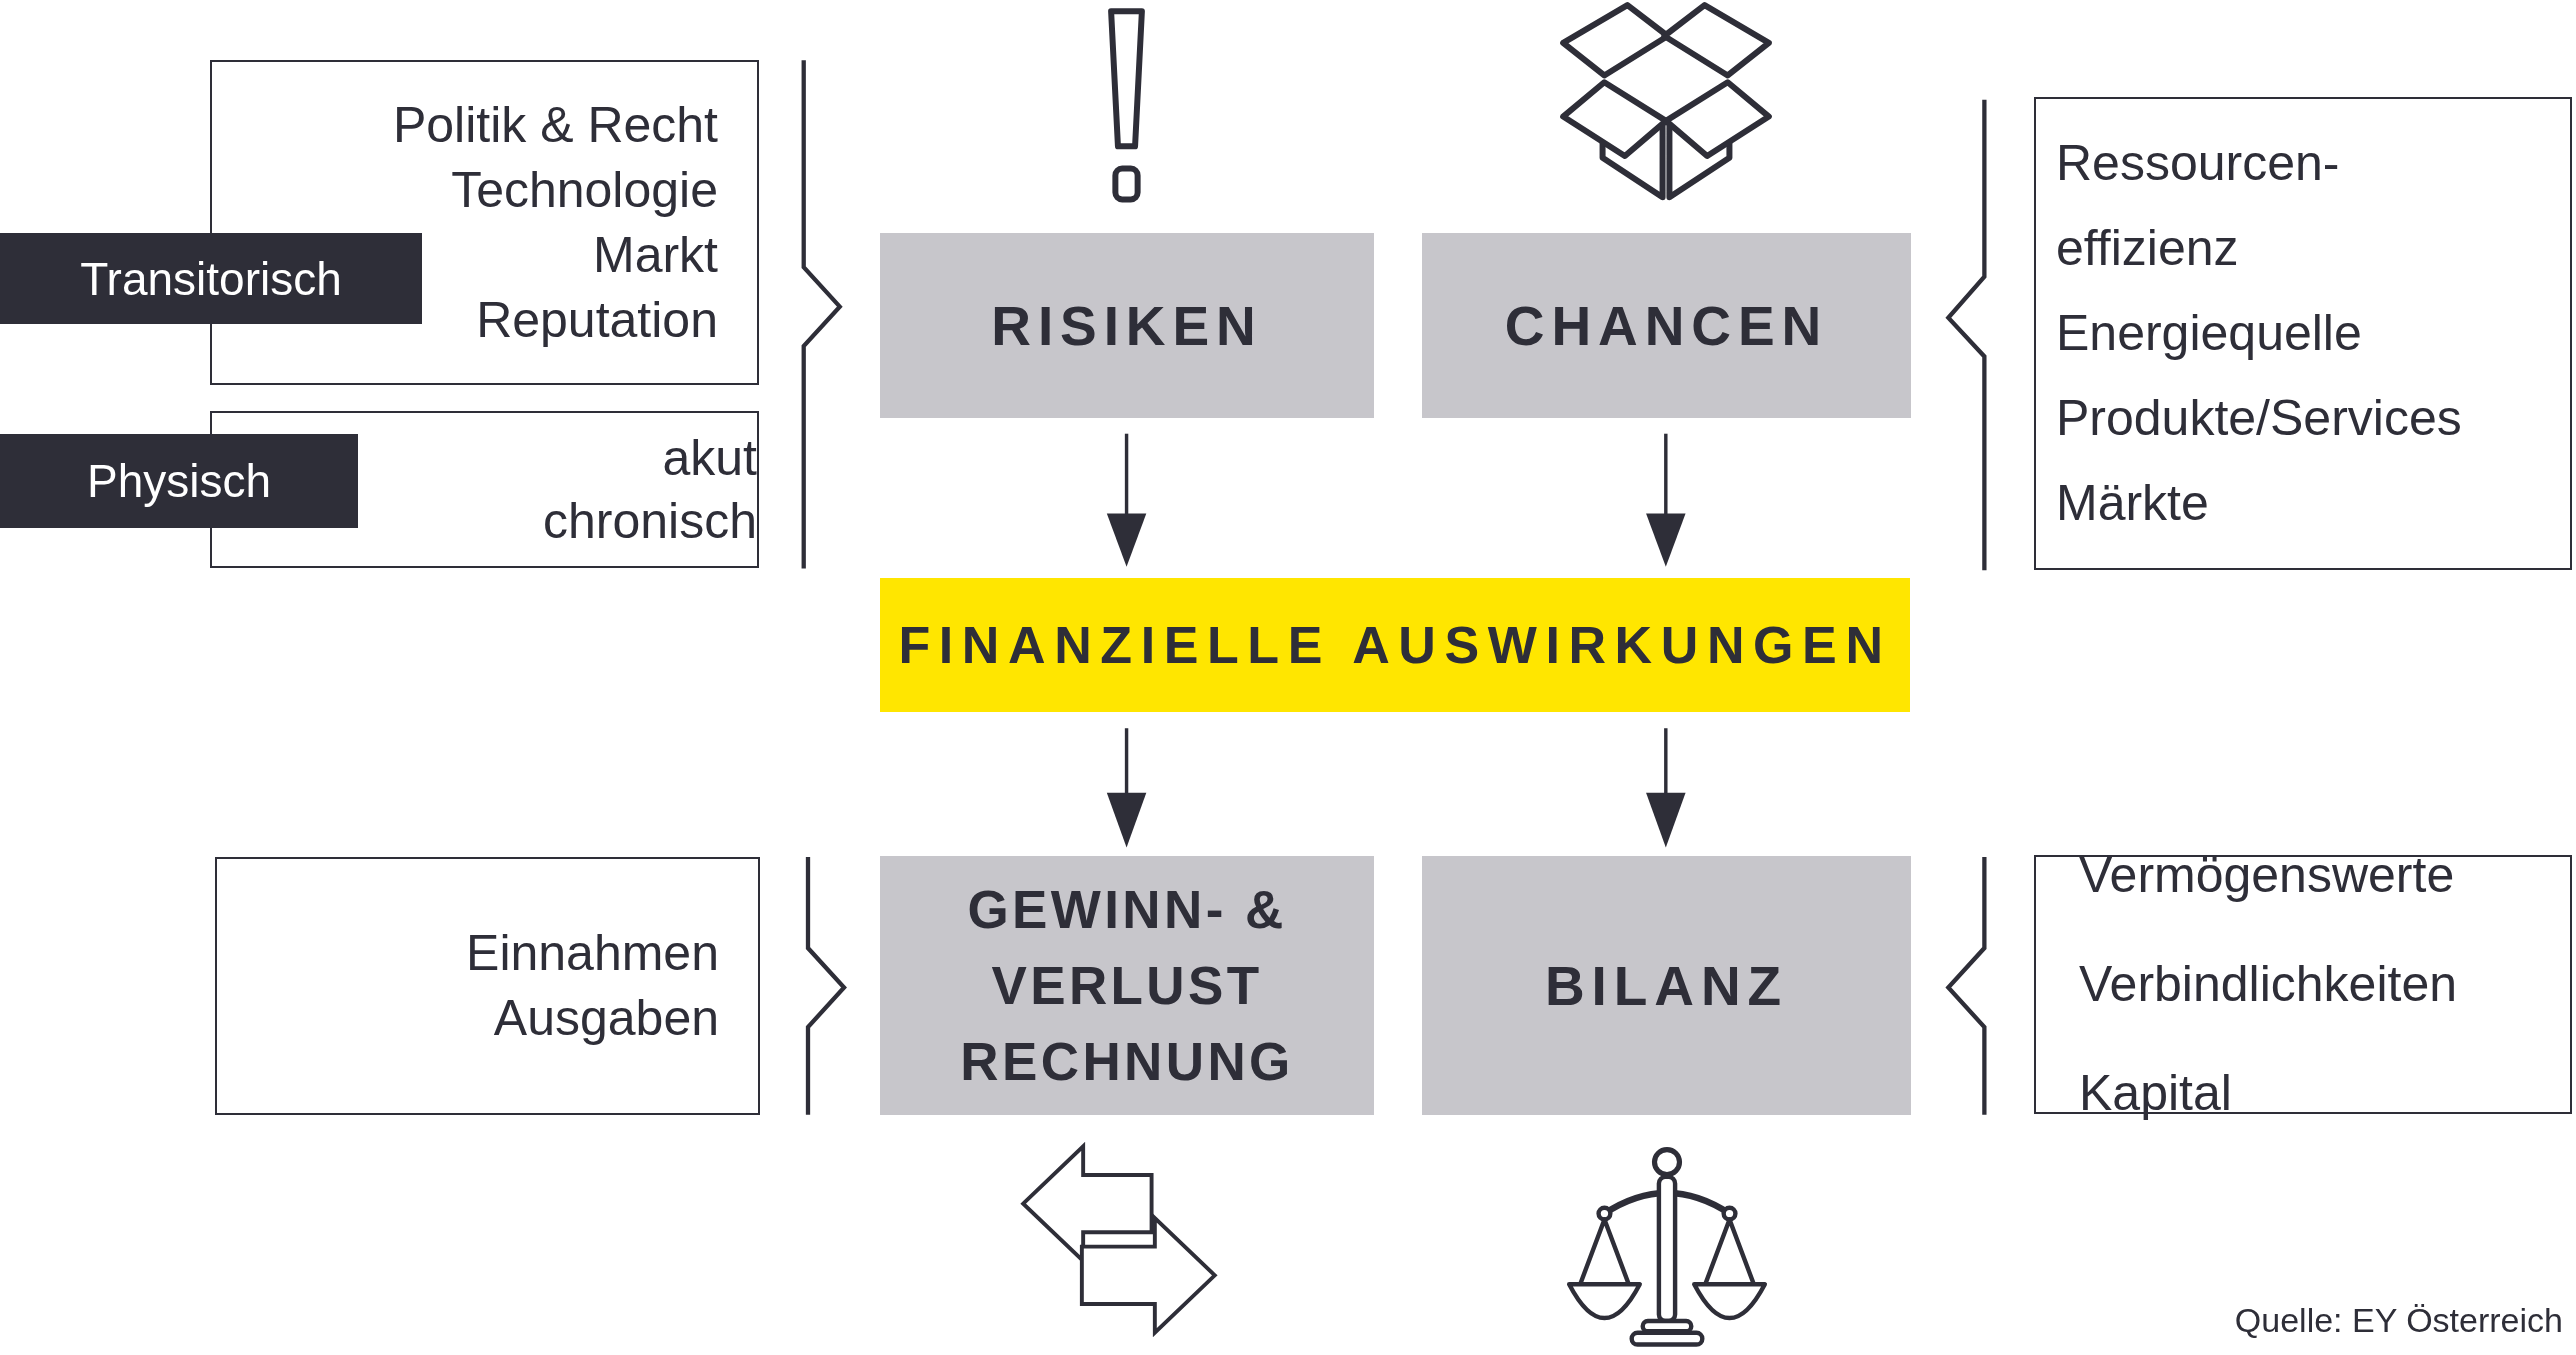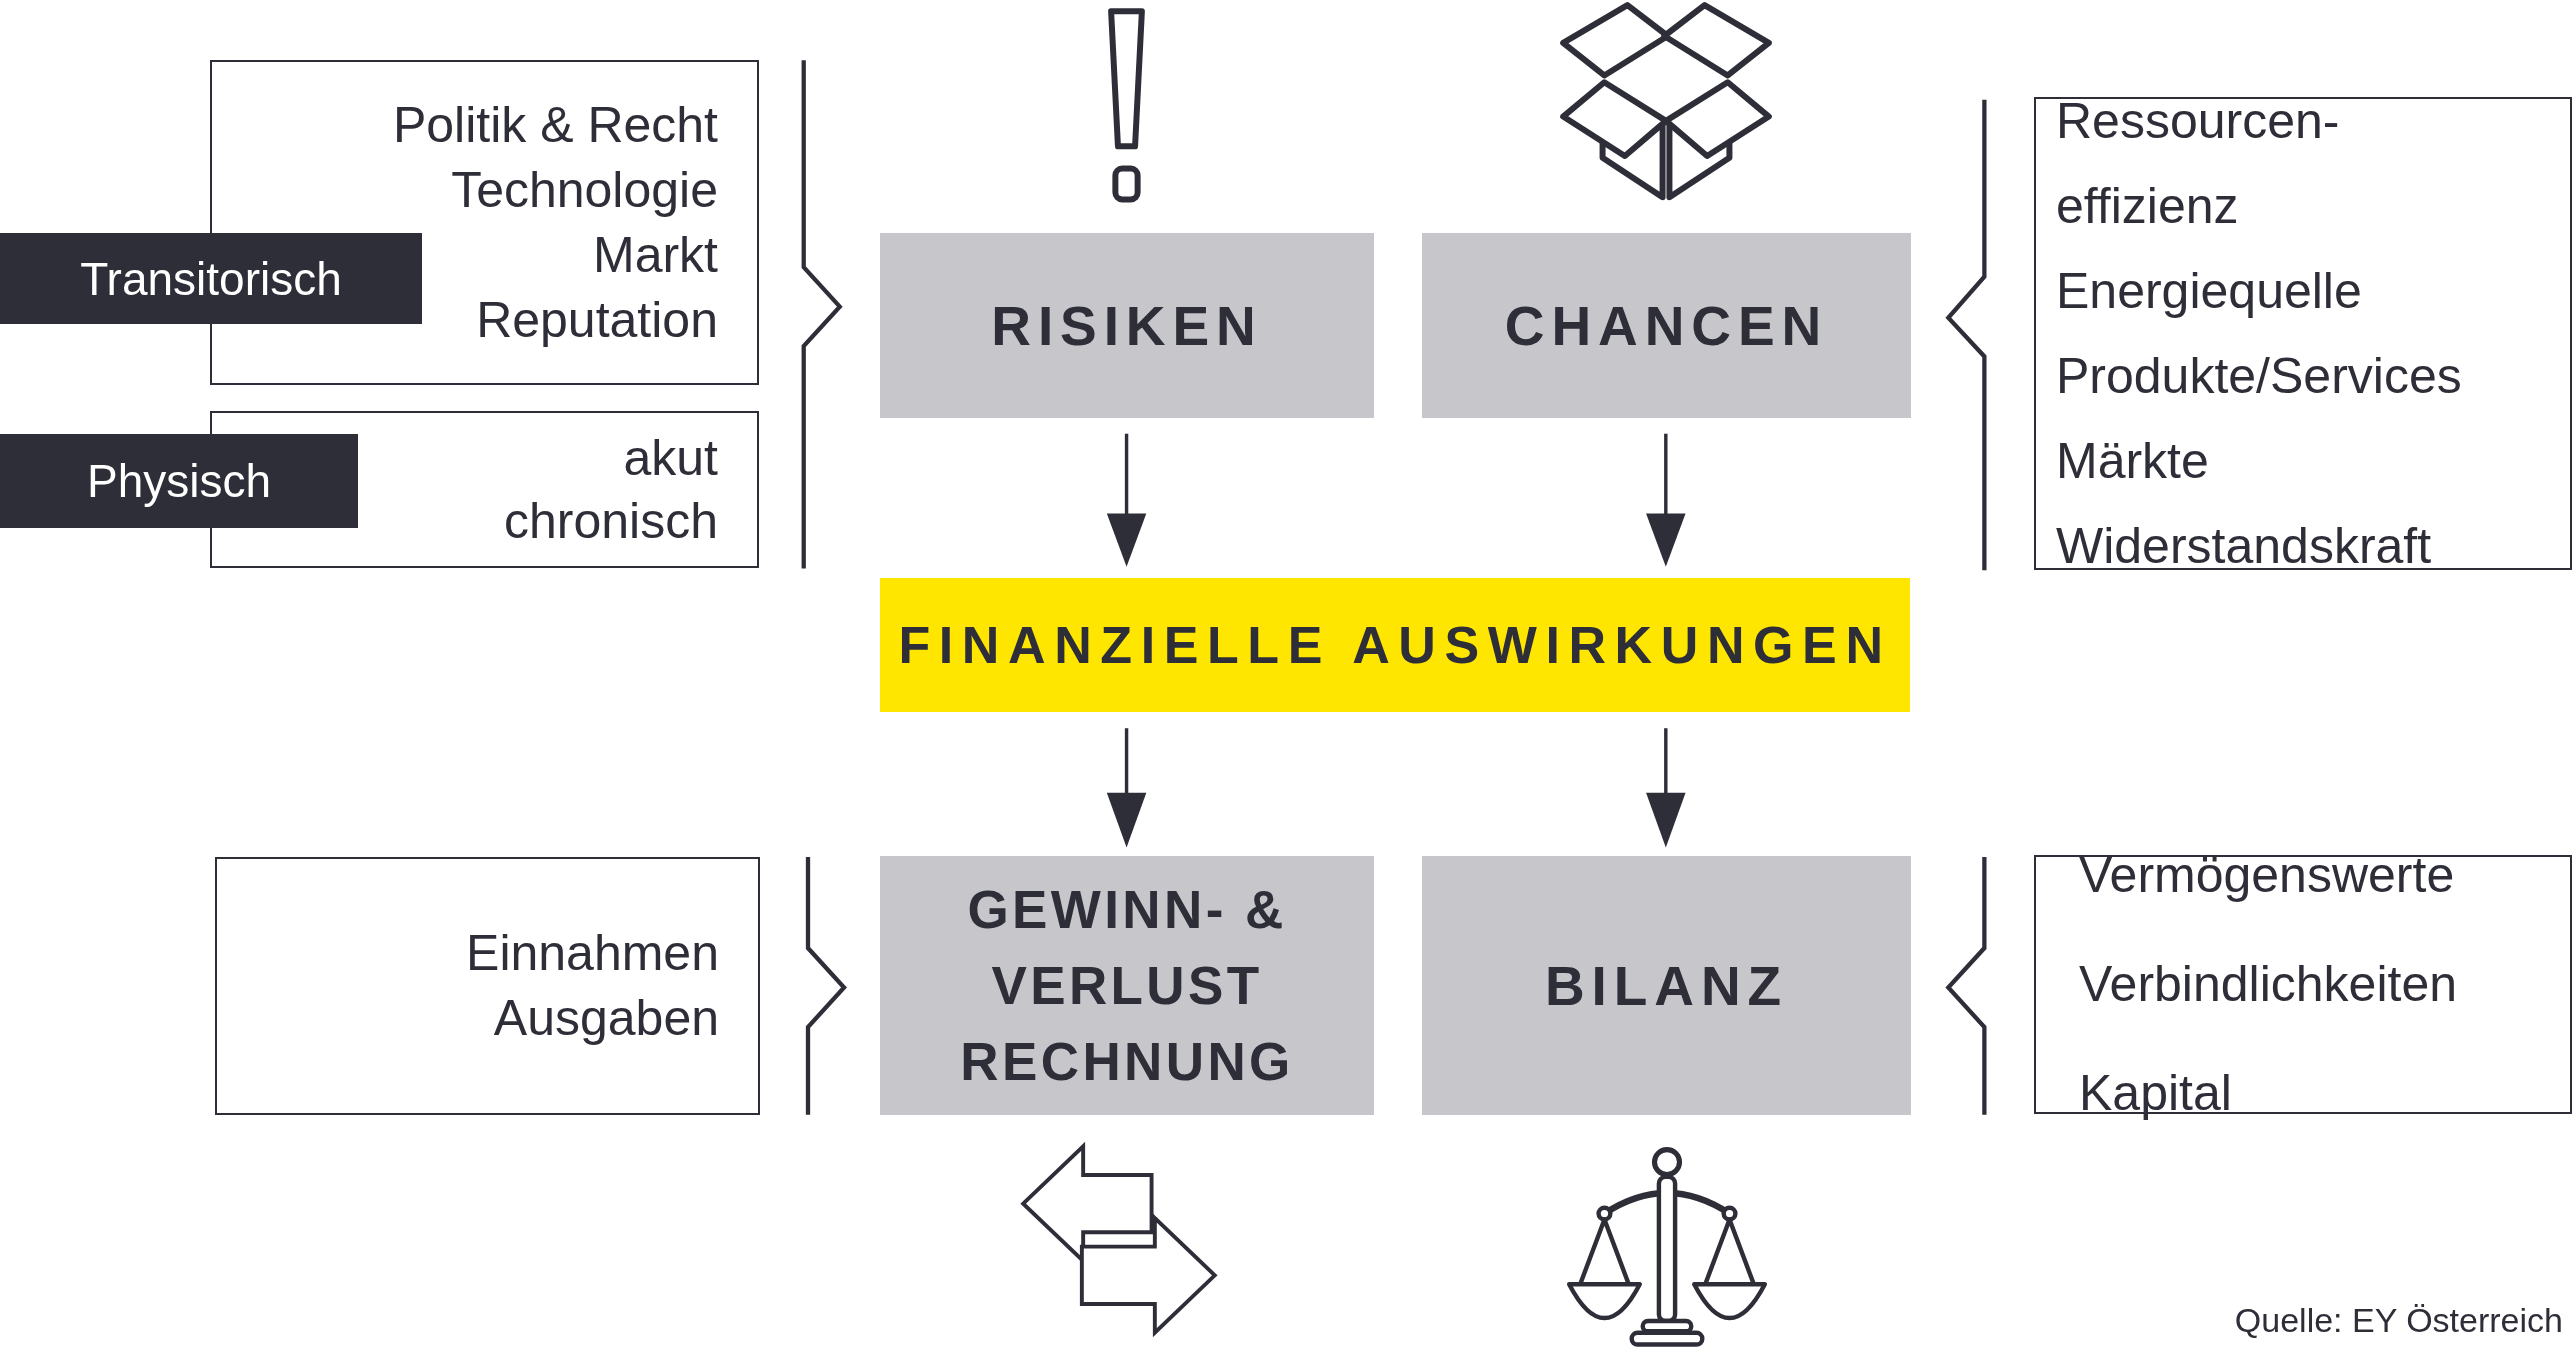--- a/index.html
+++ b/index.html
@@ -50,21 +50,21 @@
     </g>
   </svg>
 
   <div class="abs wbox align-r" style="left:210px;top:60px;width:549px;height:325px;padding-right:39px;">
     <div class="line">Politik &amp; Recht</div>
     <div class="line">Technologie</div>
     <div class="line">Markt</div>
     <div class="line">Reputation</div>
   </div>
 
-  <div class="abs wbox align-r" style="left:210px;top:411px;width:549px;height:157px;padding-right:39px;">
+  <div class="abs wbox align-r" style="left:210px;top:411px;width:549px;height:157px;">
     <div class="line" style="line-height:63px">akut</div>
     <div class="line" style="line-height:63px">chronisch</div>
   </div>
 
   <div class="abs darklabel" style="left:0;top:233px;width:422px;height:91px;">
     <span>Transitorisch</span>
   </div>
 
   <div class="abs darklabel" style="left:0;top:434px;width:358px;height:94px;">
     <span>Physisch</span>
@@ -109,21 +109,20 @@
   <div class="abs graybox title-1line" style="left:1422px;top:856px;width:489px;height:259px;">
     <span>BILANZ</span>
   </div>
 
   <div class="abs wbox align-l" style="left:2034px;top:97px;width:538px;height:473px;padding-left:20px;gap:16px;">
     <div class="line" style="line-height:69px">Ressourcen-</div>
     <div class="line" style="line-height:69px">effizienz</div>
     <div class="line" style="line-height:69px">Energiequelle</div>
     <div class="line" style="line-height:69px">Produkte/Services</div>
     <div class="line" style="line-height:69px">Märkte</div>
-    <div class="line" style="line-height:69px">Widerstandskraft</div>
   </div>
 
   <div class="abs wbox align-r" style="left:215px;top:857px;width:545px;height:258px;padding-right:39px;">
     <div class="line">Einnahmen</div>
     <div class="line">Ausgaben</div>
   </div>
 
   <div class="abs wbox align-l" style="left:2034px;top:855px;width:538px;height:259px;padding-left:43px;gap:44px;">
     <div class="line">Vermögenswerte</div>
     <div class="line">Verbindlichkeiten</div>

